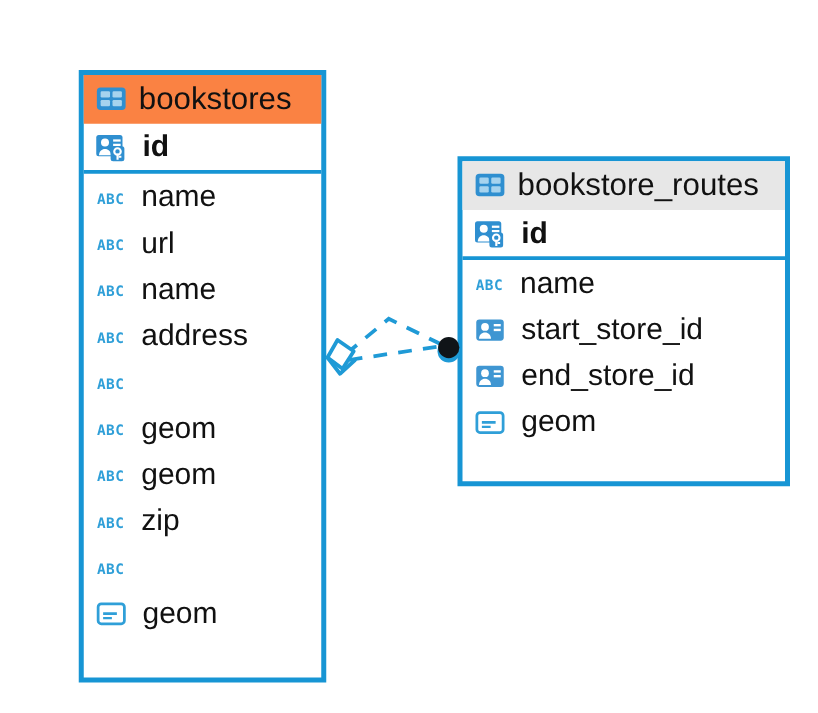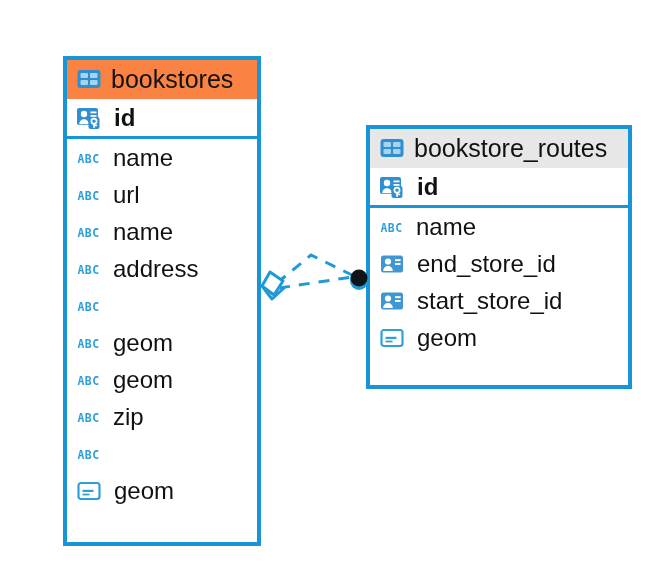--- a/index.html
+++ b/index.html
@@ -268,34 +268,34 @@
       <div class="field-row">
         <span class="ficon">
           <svg viewBox="0 0 26 26" width="26" height="26">
             <rect x="2" y="4.5" width="22" height="17" rx="2.5" fill="#3f96d2"></rect>
             <circle cx="9" cy="10.5" r="3.1" fill="#ffffff"></circle>
             <path d="M4.2 20c0-3 2.2-5 4.8-5s4.8 2 4.8 5z" fill="#ffffff"></path>
             <rect x="16" y="8.2" width="5.6" height="1.9" fill="#ffffff"></rect>
             <rect x="16" y="12" width="5.6" height="1.9" fill="#ffffff"></rect>
           </svg>
         </span>
-        <span class="field-label">end_store_id</span>
+        <span class="field-label">start_store_id</span>
       </div>
 
       <div class="field-row">
         <span class="ficon">
           <svg viewBox="0 0 26 26" width="26" height="26">
             <rect x="2" y="4.5" width="22" height="17" rx="2.5" fill="#3f96d2"></rect>
             <circle cx="9" cy="10.5" r="3.1" fill="#ffffff"></circle>
             <path d="M4.2 20c0-3 2.2-5 4.8-5s4.8 2 4.8 5z" fill="#ffffff"></path>
             <rect x="16" y="8.2" width="5.6" height="1.9" fill="#ffffff"></rect>
             <rect x="16" y="12" width="5.6" height="1.9" fill="#ffffff"></rect>
           </svg>
         </span>
-        <span class="field-label">start_store_id</span>
+        <span class="field-label">end_store_id</span>
       </div>
 
       <div class="field-row">
         <span class="ficon">
           <svg viewBox="0 0 26 26" width="26" height="26">
             <rect x="2.5" y="5" width="21" height="16" rx="2.5" fill="none" stroke="#2f9fd8" stroke-width="2.2"></rect>
             <rect x="6.5" y="11.8" width="11" height="2.2" fill="#2f9fd8"></rect>
             <rect x="6.5" y="15.6" width="7" height="1.8" fill="#2f9fd8"></rect>
           </svg>
         </span>

